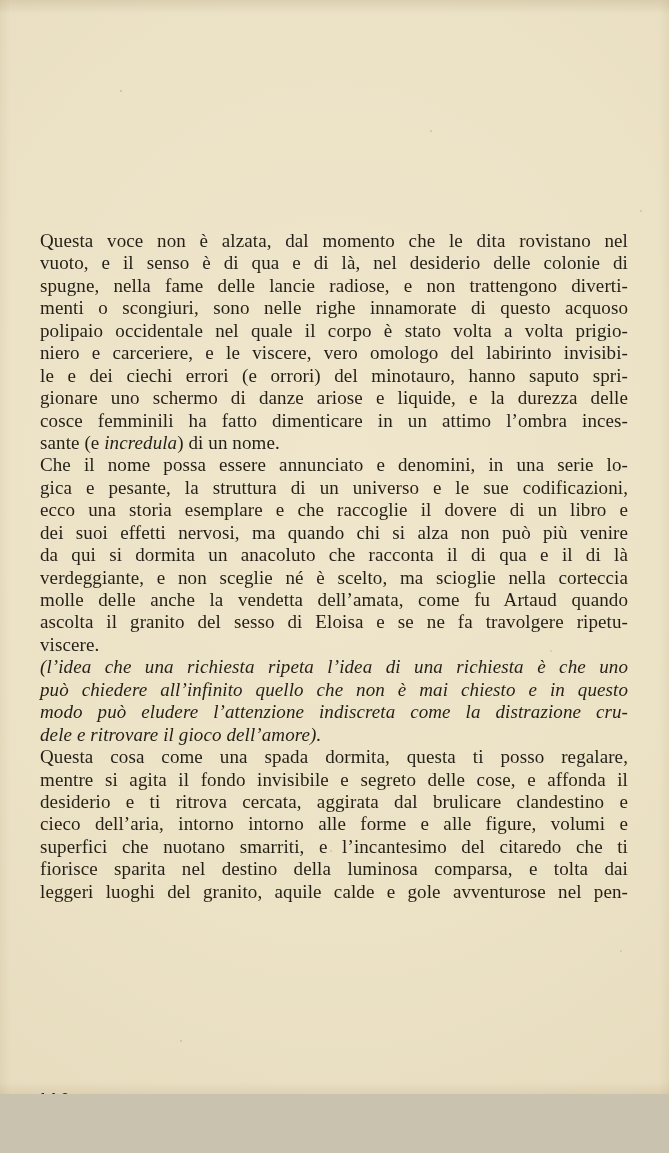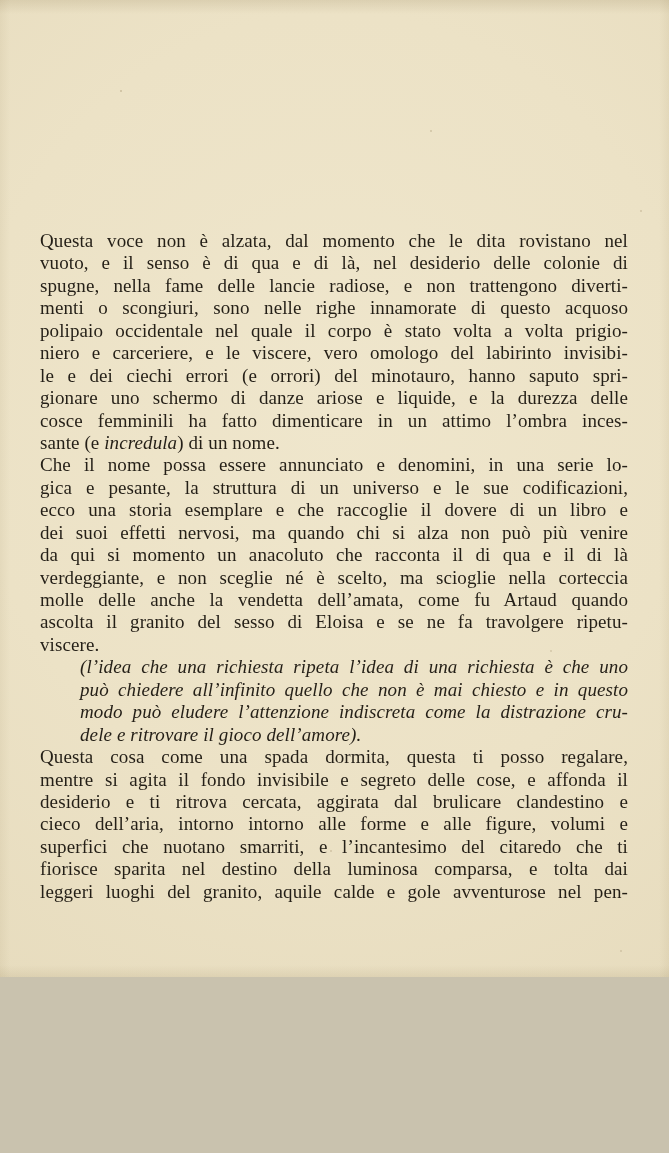--- a/index.html
+++ b/index.html
@@ -3,21 +3,21 @@
 <meta charset="utf-8">
 <style>
   html, body {
     margin: 0;
     padding: 0;
     background: #c9c2ae;
   }
   .page {
     position: relative;
     width: 669px;
-    height: 977px;
+    height: 1094px;
     margin: 0 auto;
     overflow: hidden;
     background:
       radial-gradient(ellipse 120% 90% at 50% 42%,
         #efe6cc 0%, #ece2c6 45%, #e7dcbe 78%, #e0d4b2 100%);
     font-family: "Liberation Serif", "DejaVu Serif", serif;
     color: #241f17;
   }
   
   .page::before {
@@ -59,21 +59,20 @@
     height: 22.45px;
     text-align: justify;
     text-justify: inter-word;
     letter-spacing: 0.1px;
   }
   .line.just {
     text-align-last: justify;
   }
   .para.italic .line {
     font-style: italic;
-    margin-left: 40px;
   }
   .para.gap {
   }
   .page-number {
     position: absolute;
     left: 37px;
     top: 1088px;
     font-size: 21px;
     font-weight: 700;
     letter-spacing: 1.5px;
@@ -111,21 +110,21 @@
         <div class="line just">le e dei ciechi errori (e orrori) del minotauro, hanno saputo spri-</div>
         <div class="line just">gionare uno schermo di danze ariose e liquide, e la durezza delle</div>
         <div class="line just">cosce femminili ha fatto dimenticare in un attimo l’ombra inces-</div>
         <div class="line">sante (e <i>incredula</i>) di un nome.</div>
       </div>
       <div class="para">
         <div class="line just">Che il nome possa essere annunciato e denomini, in una serie lo-</div>
         <div class="line just">gica e pesante, la struttura di un universo e le sue codificazioni,</div>
         <div class="line just">ecco una storia esemplare e che raccoglie il dovere di un libro e</div>
         <div class="line just">dei suoi effetti nervosi, ma quando chi si alza non può più venire</div>
-        <div class="line just">da qui si momento un anacoluto che racconta il di qua e il di là</div>
+        <div class="line just">da qui si dormita un anacoluto che racconta il di qua e il di là</div>
         <div class="line just">verdeggiante, e non sceglie né è scelto, ma scioglie nella corteccia</div>
         <div class="line just">molle delle anche la vendetta dell’amata, come fu Artaud quando</div>
         <div class="line just">ascolta il granito del sesso di Eloisa e se ne fa travolgere ripetu-</div>
         <div class="line">viscere.</div>
       </div>
       <div class="para italic">
         <div class="line just">(l’idea che una richiesta ripeta l’idea di una richiesta è che uno</div>
         <div class="line just">può chiedere all’infinito quello che non è mai chiesto e in questo</div>
         <div class="line just">modo può eludere l’attenzione indiscreta come la distrazione cru-</div>
         <div class="line">dele e ritrovare il gioco dell’amore).</div>

